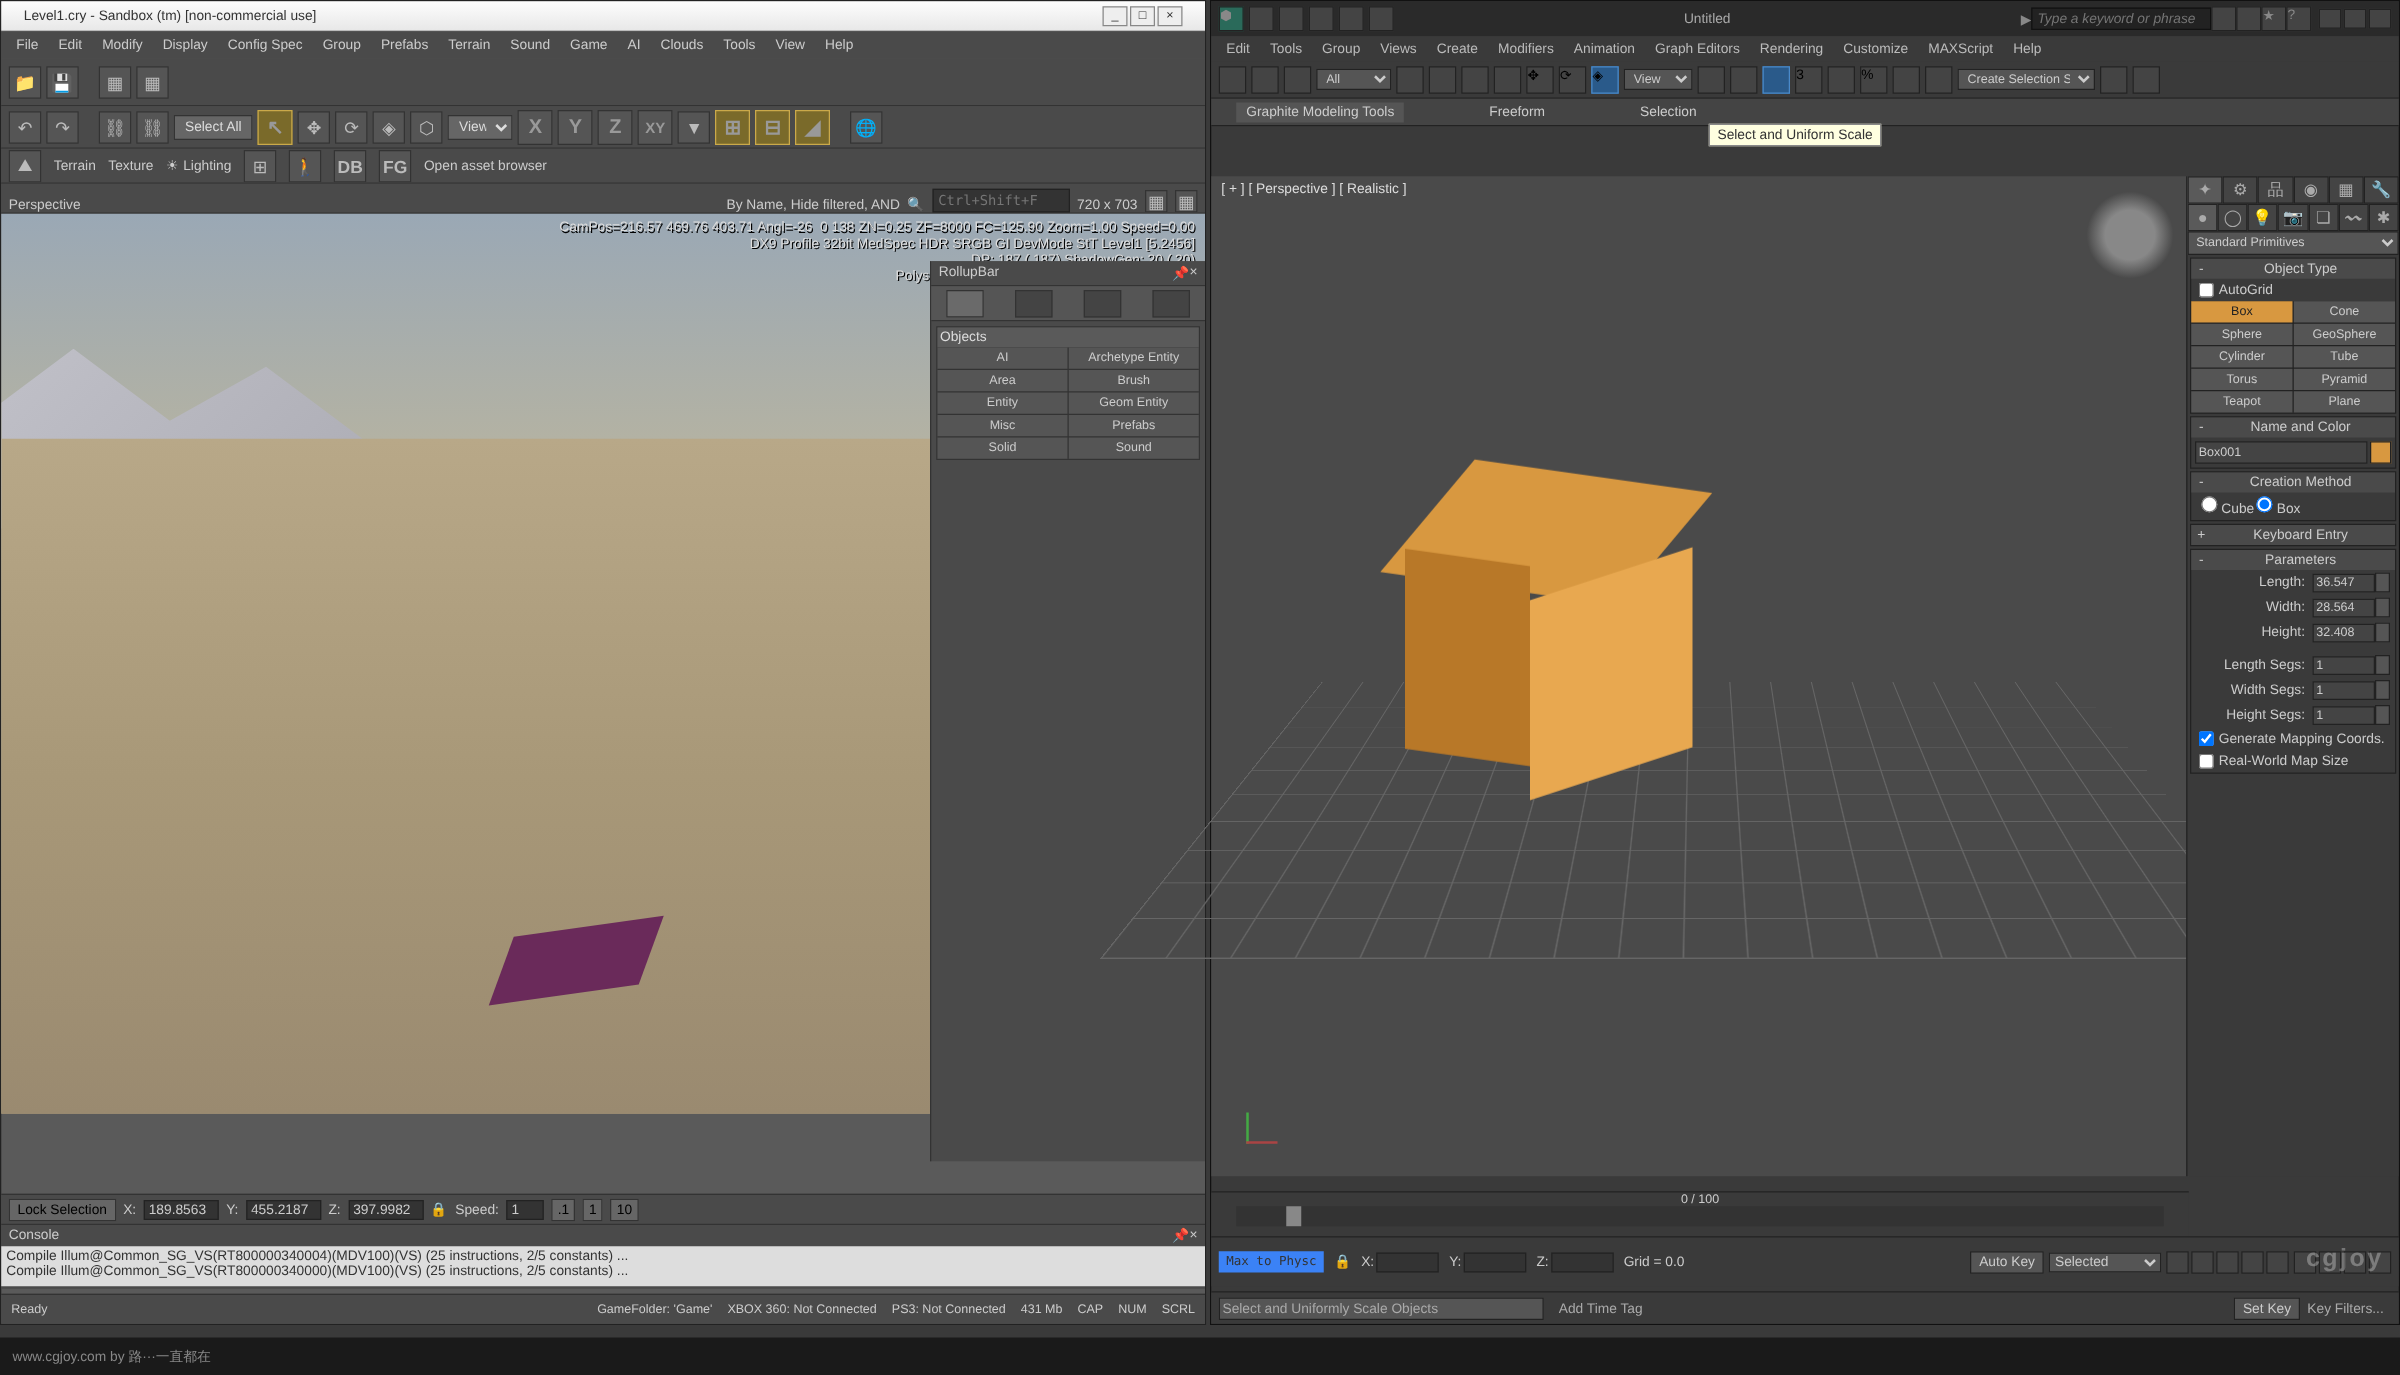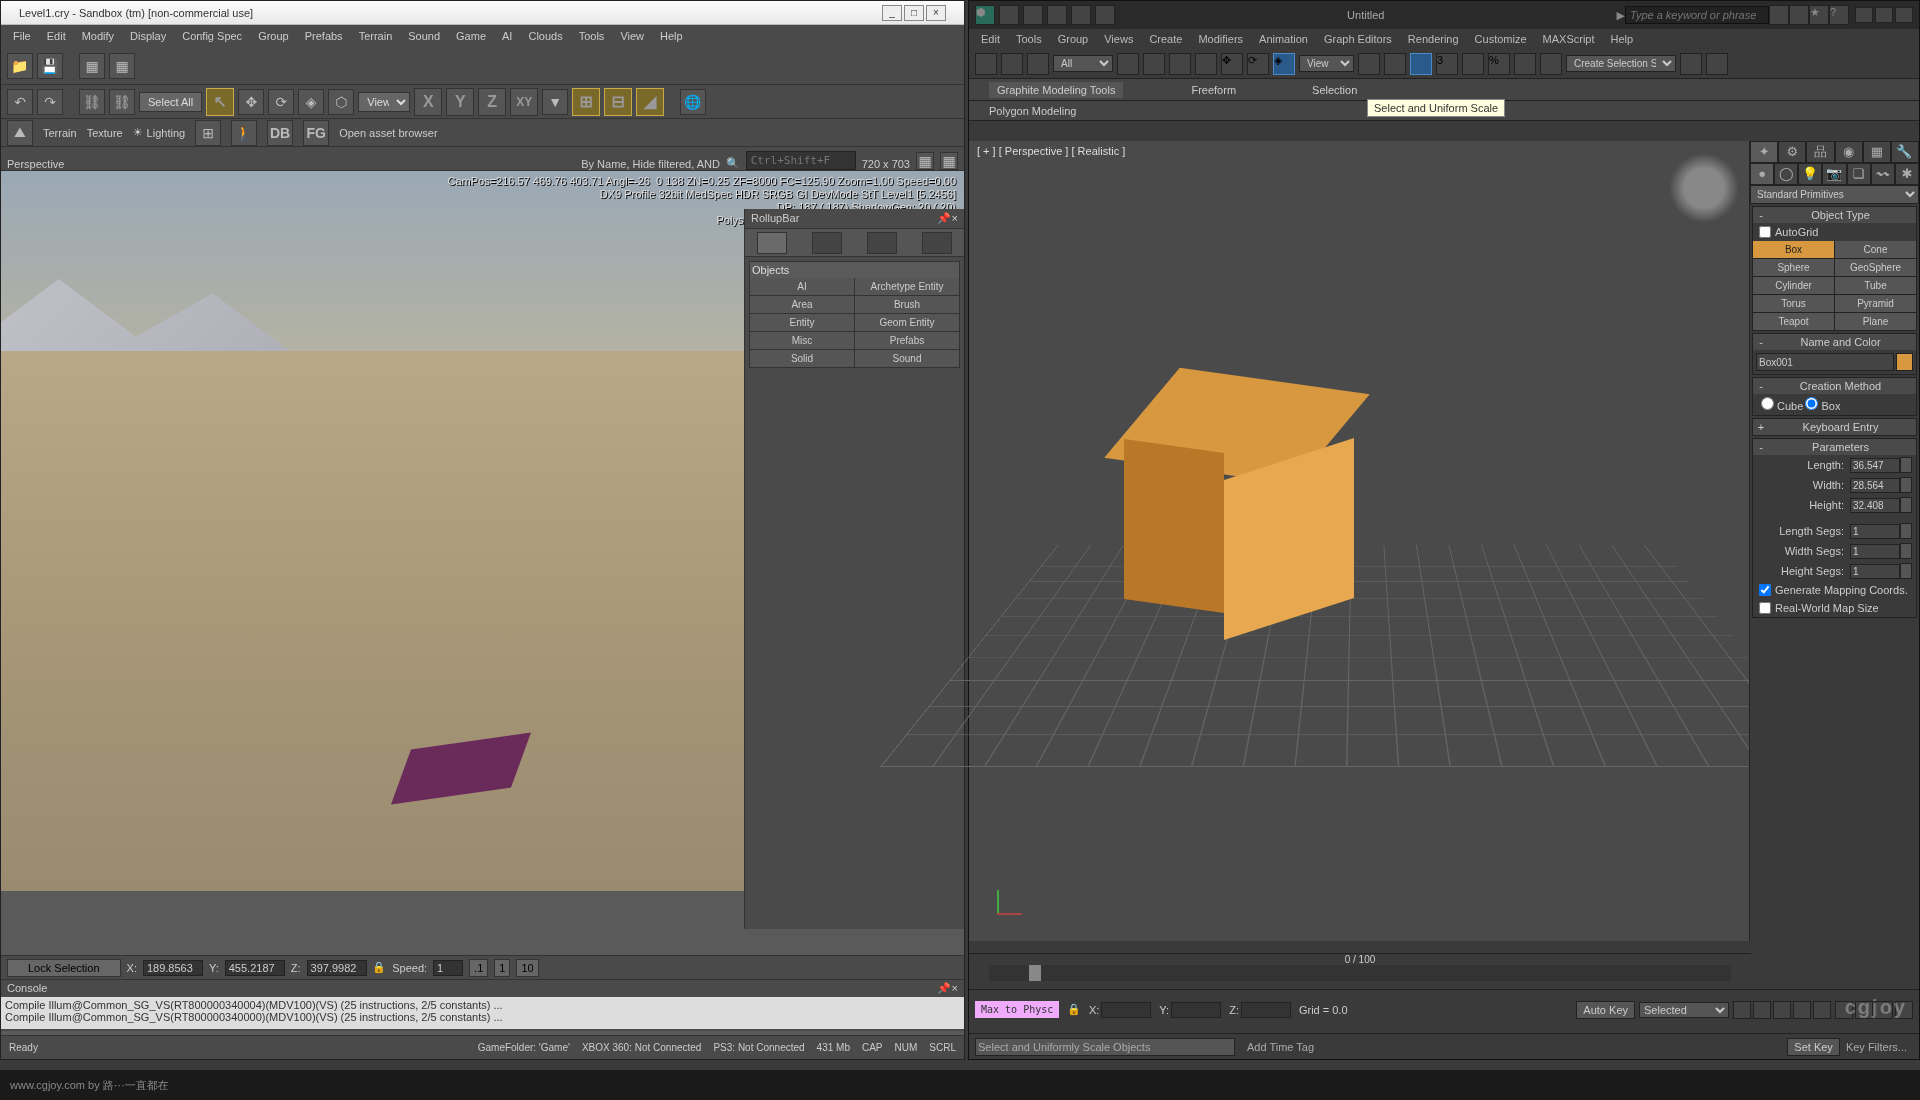--- a/index.html
+++ b/index.html
@@ -34,21 +34,21 @@
 .rollup-hdr .x{margin-left:auto}
 .rollup-tabs{display:flex;background:#555;height:28px;border-bottom:1px solid #333;align-items:center;justify-content:space-around}
 .rollup-tabs .rt{width:30px;height:22px;background:#444;border:1px solid #333}
 .rollup-tabs .rt.on{background:#6a6a6a}
 .rollup-sec{margin:4px;border:1px solid #333}
 .rollup-sec-hdr{background:#5a5a5a;color:#ddd;text-align:left;padding:2px}
 .objgrid{display:grid;grid-template-columns:1fr 1fr;gap:1px;background:#333}
 .objgrid .ob{background:#555;color:#ccc;text-align:center;padding:3px 2px;font-size:10px;cursor:default}
 .statusbar-left{position:absolute;bottom:80px;left:0;right:0;height:24px;background:#4a4a4a;display:flex;align-items:center;padding:0 6px;gap:6px;color:#ccc;border-top:1px solid #333}
 .statusbar-left input{background:#333;border:1px solid #222;color:#ccc;padding:1px 3px;width:60px}
-.statusbar-left .lock{background:#666;border:1px solid #333;padding:2px 20px}
+.statusbar-left .lock{background:#666;border:1px solid #333;padding:2px 6px}
 .console{position:absolute;bottom:28px;left:0;right:0;height:52px;background:#4a4a4a;border-top:1px solid #333}
 .console-hdr{background:#4a4a4a;color:#ccc;padding:2px 6px;display:flex}
 .console-hdr .x{margin-left:auto}
 .console-body{background:#ddd;color:#333;font-size:10px;padding:2px 4px;height:32px;overflow:hidden}
 .bottomstatus{position:absolute;bottom:0;left:0;right:0;height:24px;background:#4a4a4a;color:#ccc;display:flex;align-items:center;padding:0 8px;gap:16px;border-top:1px solid #333}
 .bottomstatus span{font-size:10px}
 .bottomstatus .r{margin-left:auto;display:flex;gap:12px}
 
 .app-right{position:absolute;left:968px;top:0;width:952px;height:1060px;background:#3a3a3a;border:1px solid #111}
 .r-title{background:#2a2a2a;height:28px;display:flex;align-items:center;padding:0 6px;color:#888}
@@ -102,21 +102,21 @@
 .r-cmdpanel .param{display:flex;align-items:center;padding:2px 4px;color:#ccc;font-size:10px}
 .r-cmdpanel .param .pl{flex:1;text-align:right;padding-right:6px}
 .r-cmdpanel .param input{width:50px;background:#444;border:1px solid #222;color:#ccc;padding:1px 2px;font-size:10px}
 .r-cmdpanel .param .spinner{width:12px;height:16px;background:#555;border:1px solid #222}
 .r-timeline{position:absolute;left:0;bottom:70px;width:782px;height:36px;background:#3a3a3a;border-top:1px solid #222}
 .r-timeline .slider{height:16px;background:#333;position:relative;margin:0 20px}
 .r-timeline .slider .knob{position:absolute;left:40px;width:12px;height:16px;background:#888}
 .r-statusrow{position:absolute;left:0;bottom:30px;right:0;height:40px;background:#3a3a3a;display:flex;align-items:center;padding:0 6px;gap:8px;color:#ccc;border-top:1px solid #222}
 .r-statusrow .coord{display:flex;align-items:center;gap:2px;font-size:10px}
 .r-statusrow .coord input{width:50px;background:#333;border:1px solid #222;padding:1px}
-.r-statusrow .maxscript{background:#f0abfc;color:#333;padding:3px 6px;font-family:monospace;font-size:10px}
+.r-statusrow .maxscript{background:#3b82f6;color:#333;padding:3px 6px;font-family:monospace;font-size:10px}
 .r-statusrow .anim{display:flex;gap:2px;margin-left:auto}
 .r-statusrow .anim .ab{width:18px;height:18px;background:#444;border:1px solid #222}
 .r-prompt{position:absolute;left:0;bottom:0;right:0;height:26px;background:#3a3a3a;display:flex;align-items:center;padding:0 6px;color:#aaa;font-size:10px;border-top:1px solid #222;gap:12px}
 .r-prompt .pin{background:#555;border:1px solid #222;padding:2px;flex:0 0 260px}
 .watermark{position:absolute;right:12px;bottom:40px;color:rgba(255,255,255,.3);font-size:20px;font-weight:bold;letter-spacing:2px}
 .footer{position:absolute;left:0;bottom:0;width:1920px;height:30px;background:#1a1a1a;color:#888;display:flex;align-items:center;padding:0 10px;font-size:12px}
 </style>
 </head>
 <body>
 
@@ -338,23 +338,20 @@
     <div class="tb"></div>
     <select class="dd" style="width:110px"><option>Create Selection Se</option></select>
     <div class="tb"></div>
     <div class="tb"></div>
   </div>
   <div class="r-ribbon">
     <span class="rtab on">Graphite Modeling Tools</span>
     <span class="rtab">Freeform</span>
     <span class="rtab">Selection</span>
   </div>
-  <div class="r-ribbon2">
-    <span>Polygon Modeling</span>
-  </div>
   <div class="tooltip" style="left:398px;top:98px">Select and Uniform Scale</div>
 
   <div class="r-viewport">
     <div class="vlabel">
       <span>[ + ]</span> <span>[ Perspective ]</span> <span>[ Realistic ]</span>
     </div>
     <div class="grid"></div>
     <div class="cube">
       <div class="cube-top"></div>
       <div class="cube-left"></div>

